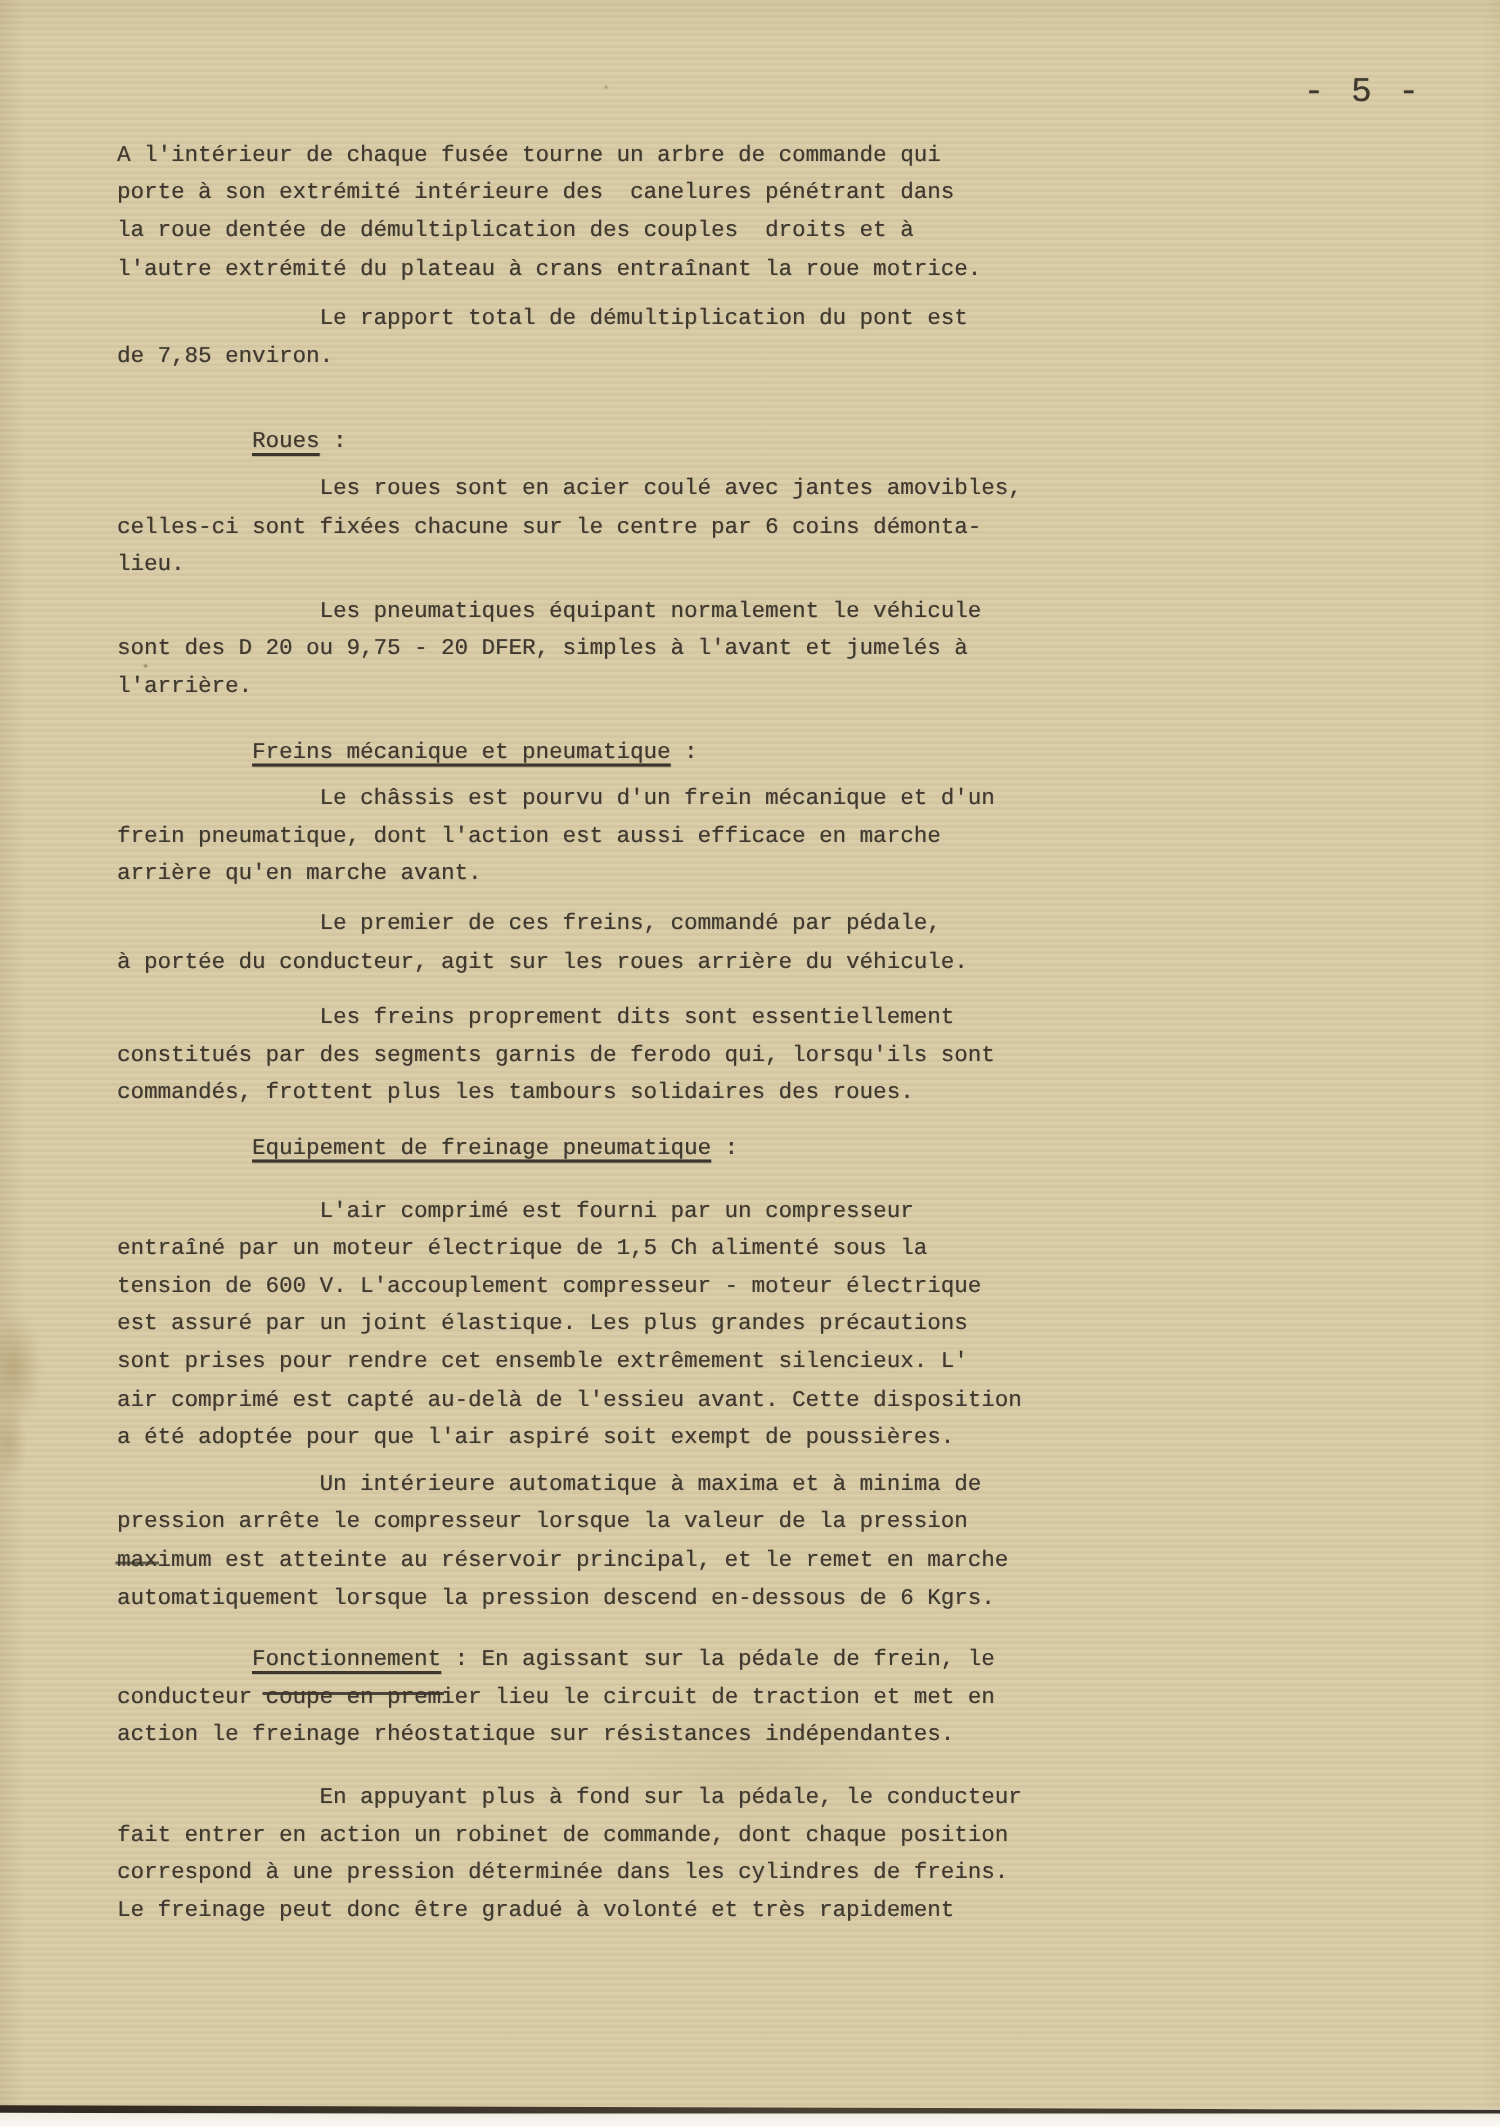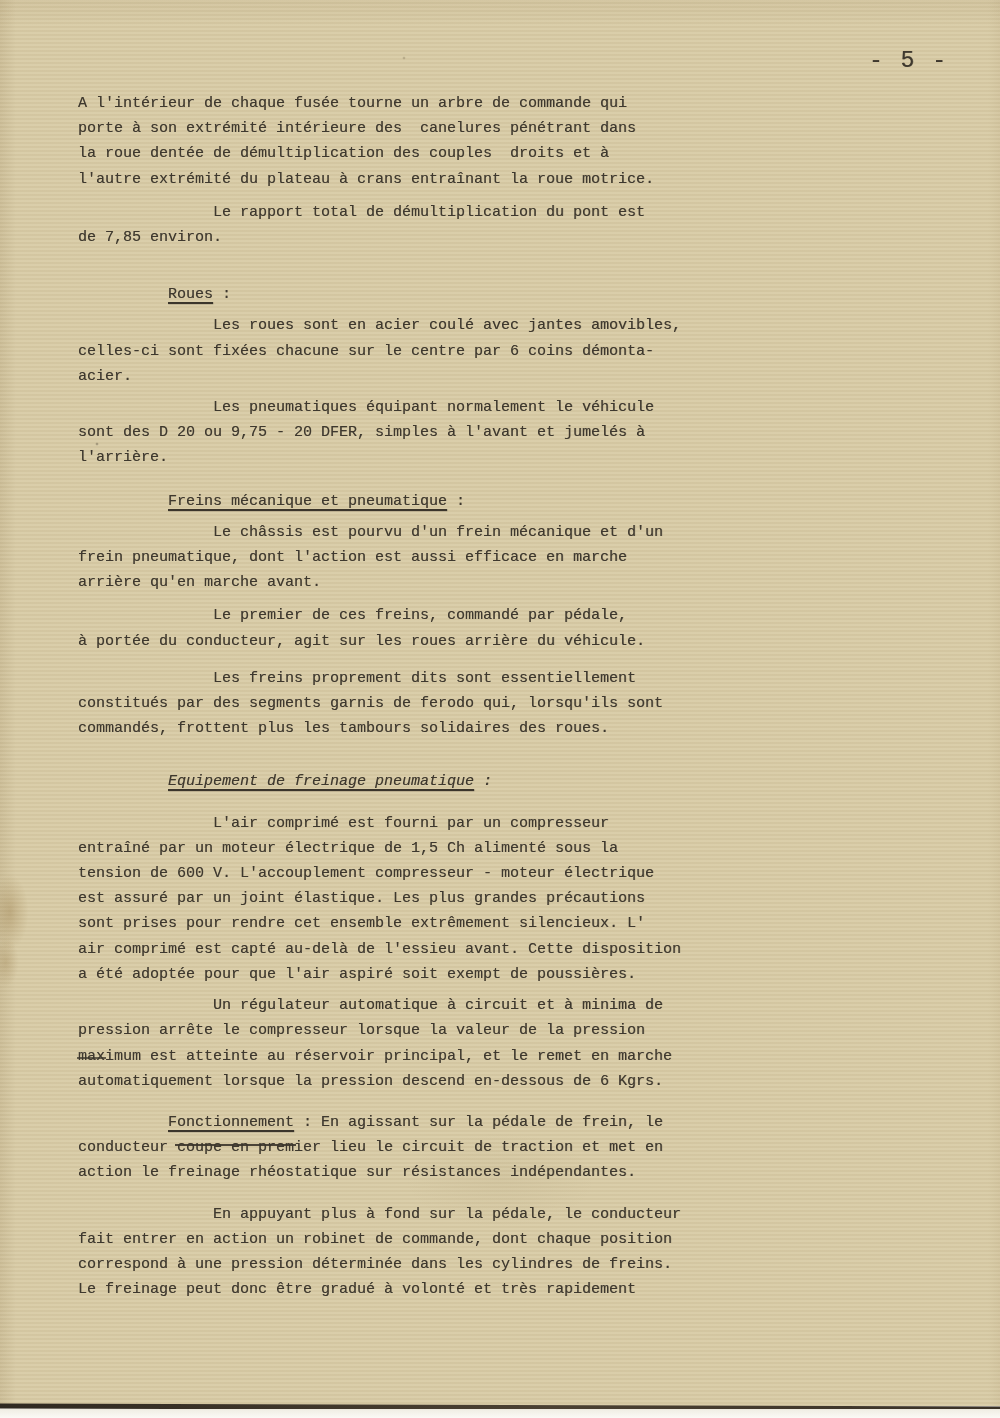--- a/index.html
+++ b/index.html
@@ -74,21 +74,21 @@
   .strike-mid::after{
     content:"";position:absolute;left:-1px;right:-1px;top:0.62em;height:2.2px;
     background:#3b352b;opacity:0.75;
   }
   
   .g8{margin-top:8px;}
   .g6{margin-top:6px;}
   .g32{margin-top:32px;}
   .g18{margin-top:18px;}
   .g12{margin-top:12px;}
-  .g22{margin-top:28px;font-style:italic;}
+  .g22{margin-top:12px;}
   .g16{margin-top:16px;}
 </style>
 </head>
 <body>
 
 <div class="scan">
   <div class="paper">
     <div class="pagenum">- 5 -</div>
     <div class="content">
         <div class="block">
@@ -100,21 +100,21 @@
         <div class="block g8">
           <div class="line"><span>               Le rapport total de démultiplication du pont est</span></div>
           <div class="line"><span>de 7,85 environ.</span></div>
         </div>
         <div class="block g32">
           <div class="heading-line"><span>          </span><span class="u">Roues</span><span> :</span></div>
         </div>
         <div class="block g6">
           <div class="line"><span>               Les roues sont en acier coulé avec jantes amovibles,</span></div>
           <div class="line"><span>celles-ci sont fixées chacune sur le centre par 6 coins démonta-</span></div>
-          <div class="line"><span>acier.</span></div>
+          <div class="line"><span>lieu.</span></div>
         </div>
         <div class="block g6">
           <div class="line"><span>               Les pneumatiques équipant normalement le véhicule</span></div>
           <div class="line"><span>sont des D 20 ou 9,75 - 20 DFER, simples à l'avant et jumelés à</span></div>
           <div class="line"><span>l'arrière.</span></div>
         </div>
         <div class="block g18">
           <div class="heading-line"><span>          </span><span class="u">Freins mécanique et pneumatique</span><span> :</span></div>
         </div>
         <div class="block g6">
@@ -137,21 +137,21 @@
         <div class="block g16">
           <div class="line"><span>               L'air comprimé est fourni par un compresseur</span></div>
           <div class="line"><span>entraîné par un moteur électrique de 1,5 Ch alimenté sous la</span></div>
           <div class="line"><span>tension de 600 V. L'accouplement compresseur - moteur électrique</span></div>
           <div class="line"><span>est assuré par un joint élastique. Les plus grandes précautions</span></div>
           <div class="line"><span>sont prises pour rendre cet ensemble extrêmement silencieux. L'</span></div>
           <div class="line"><span>air comprimé est capté au-delà de l'essieu avant. Cette disposition</span></div>
           <div class="line"><span>a été adoptée pour que l'air aspiré soit exempt de poussières.</span></div>
         </div>
         <div class="block g6">
-          <div class="line"><span>               Un régulateur automatique à circuit et à minima de</span></div>
+          <div class="line"><span>               Un intérieure automatique à maxima et à minima de</span></div>
           <div class="line"><span>pression arrête le compresseur lorsque la valeur de la pression</span></div>
           <div class="line"><span class="strike-mid">max</span><span>imum est atteinte au réservoir principal, et le remet en marche</span></div>
           <div class="line"><span>automatiquement lorsque la pression descend en-dessous de 6 Kgrs.</span></div>
         </div>
         <div class="block g16">
           <div class="line"><span>          </span><span class="u">Fonctionnement</span><span> : En agissant sur la pédale de frein, le</span></div>
           <div class="line"><span>conducteur </span><span class="strike-high">coupe en prem</span><span>ier lieu le circuit de traction et met en</span></div>
           <div class="line"><span>action le freinage rhéostatique sur résistances indépendantes.</span></div>
         </div>
         <div class="block g16">

